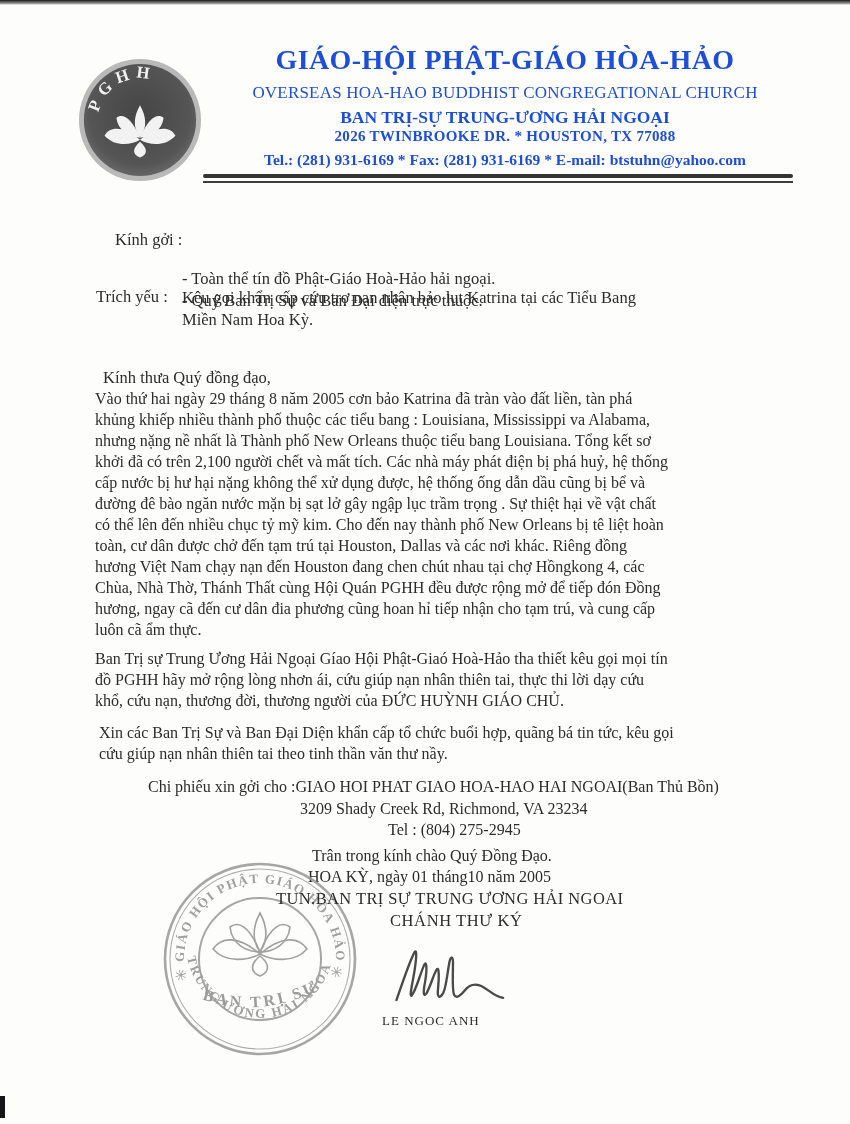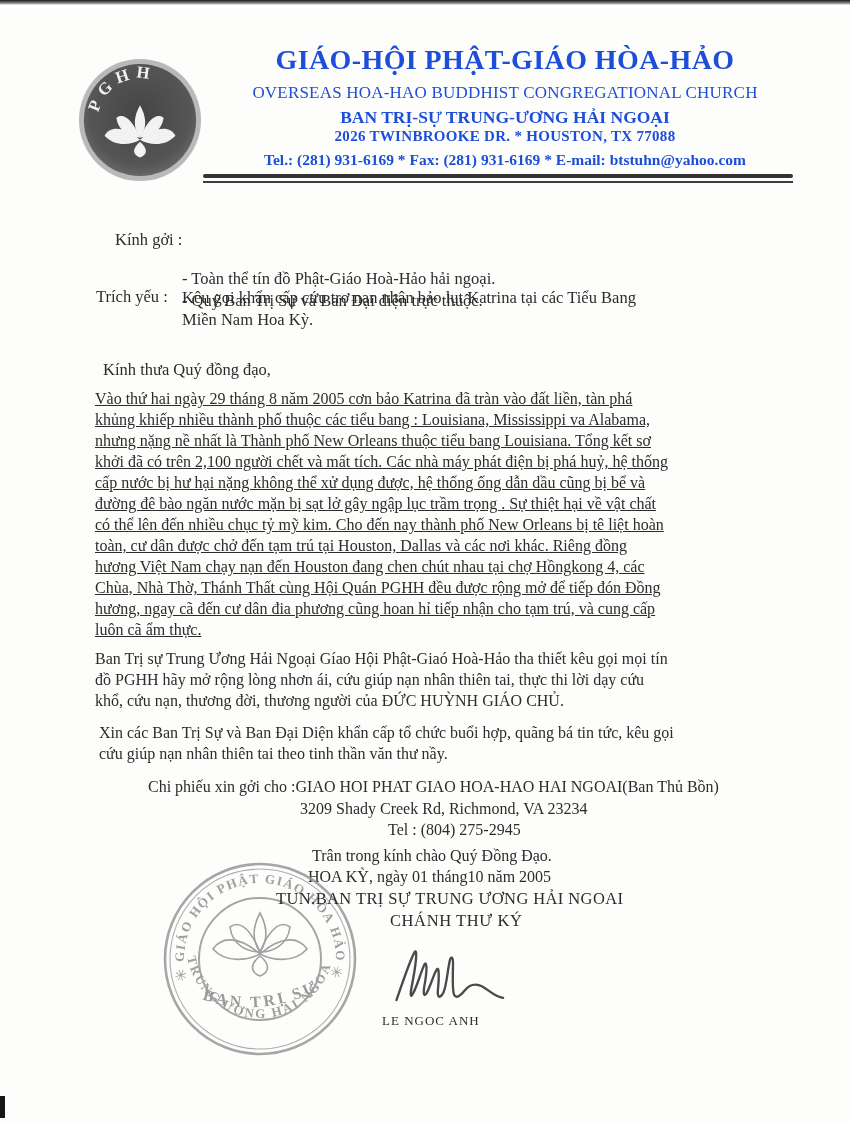--- a/index.html
+++ b/index.html
@@ -34,23 +34,23 @@
   .rule .r2 { height:2px; background:#3d3d3d; margin-top:3px; }
 
   
   .ref      { left:175px; top:192px; font-size:16.5px; }
   .rcpt-label { left:115px; top:230px; font-size:16.5px; }
   .rcpt-lines { left:182px; top:228px; font-size:16.5px; line-height:22px;margin-top:40px; }
   .subj-label { left:96px; top:287px; font-size:16.5px; }
   .subj-lines { left:182px; top:287px; font-size:16.5px; line-height:22px; }
 
   
-  .salut { left:103px; top:360px; font-size:16.5px; }
+  .salut { left:103px; top:368px; font-size:16.5px; }
   .para  { font-size:16px; line-height:21px; width:700px; }
-  .p1 { left:95px; top:388px;text-decoration:underline; }
+  .p1 { left:95px; top:388px; }
   .p2 { left:95px; top:648px; }
   .p3 { left:99px; top:722px; }
 
   .payee1 { left:128px; top:778px; font-size:16px;margin-left:20px; }
   .payee2 { left:300px; top:800px; font-size:16px; }
   .payee3 { left:388px; top:821px; font-size:16px; }
 
   
   .close1 { left:312px; top:847px; font-size:16px; }
   .close2 { left:308px; top:868px; font-size:16px; }

